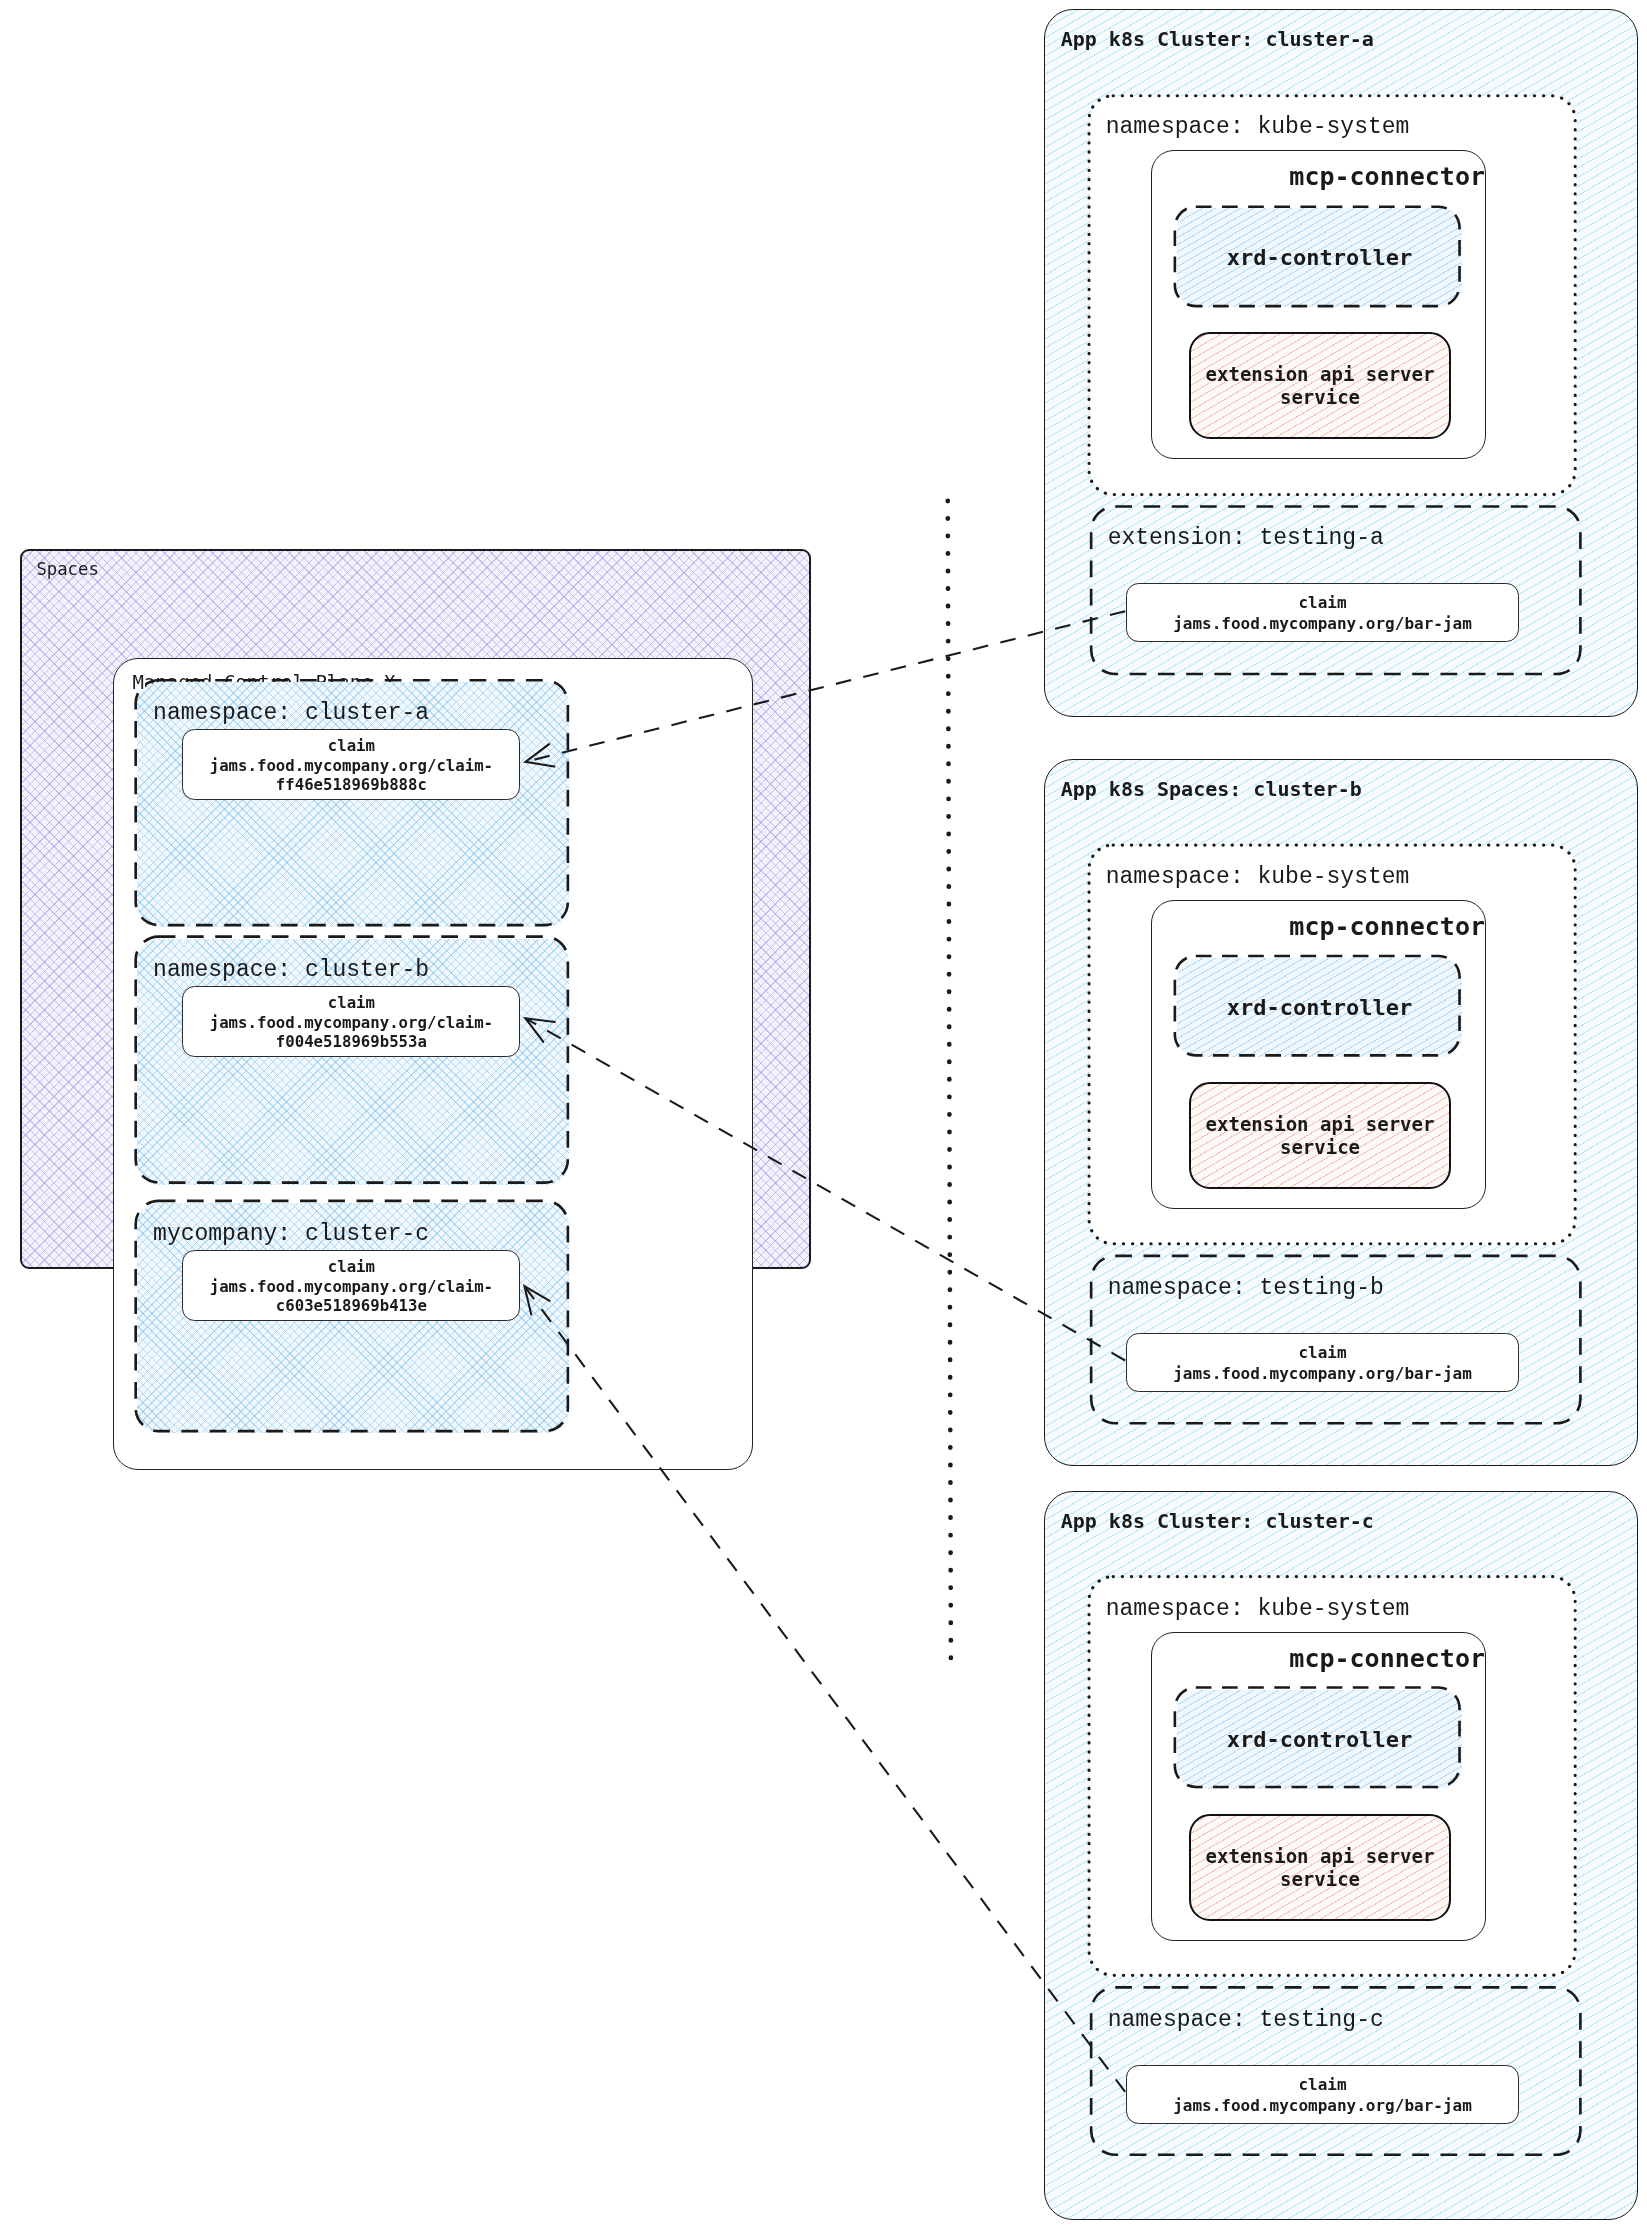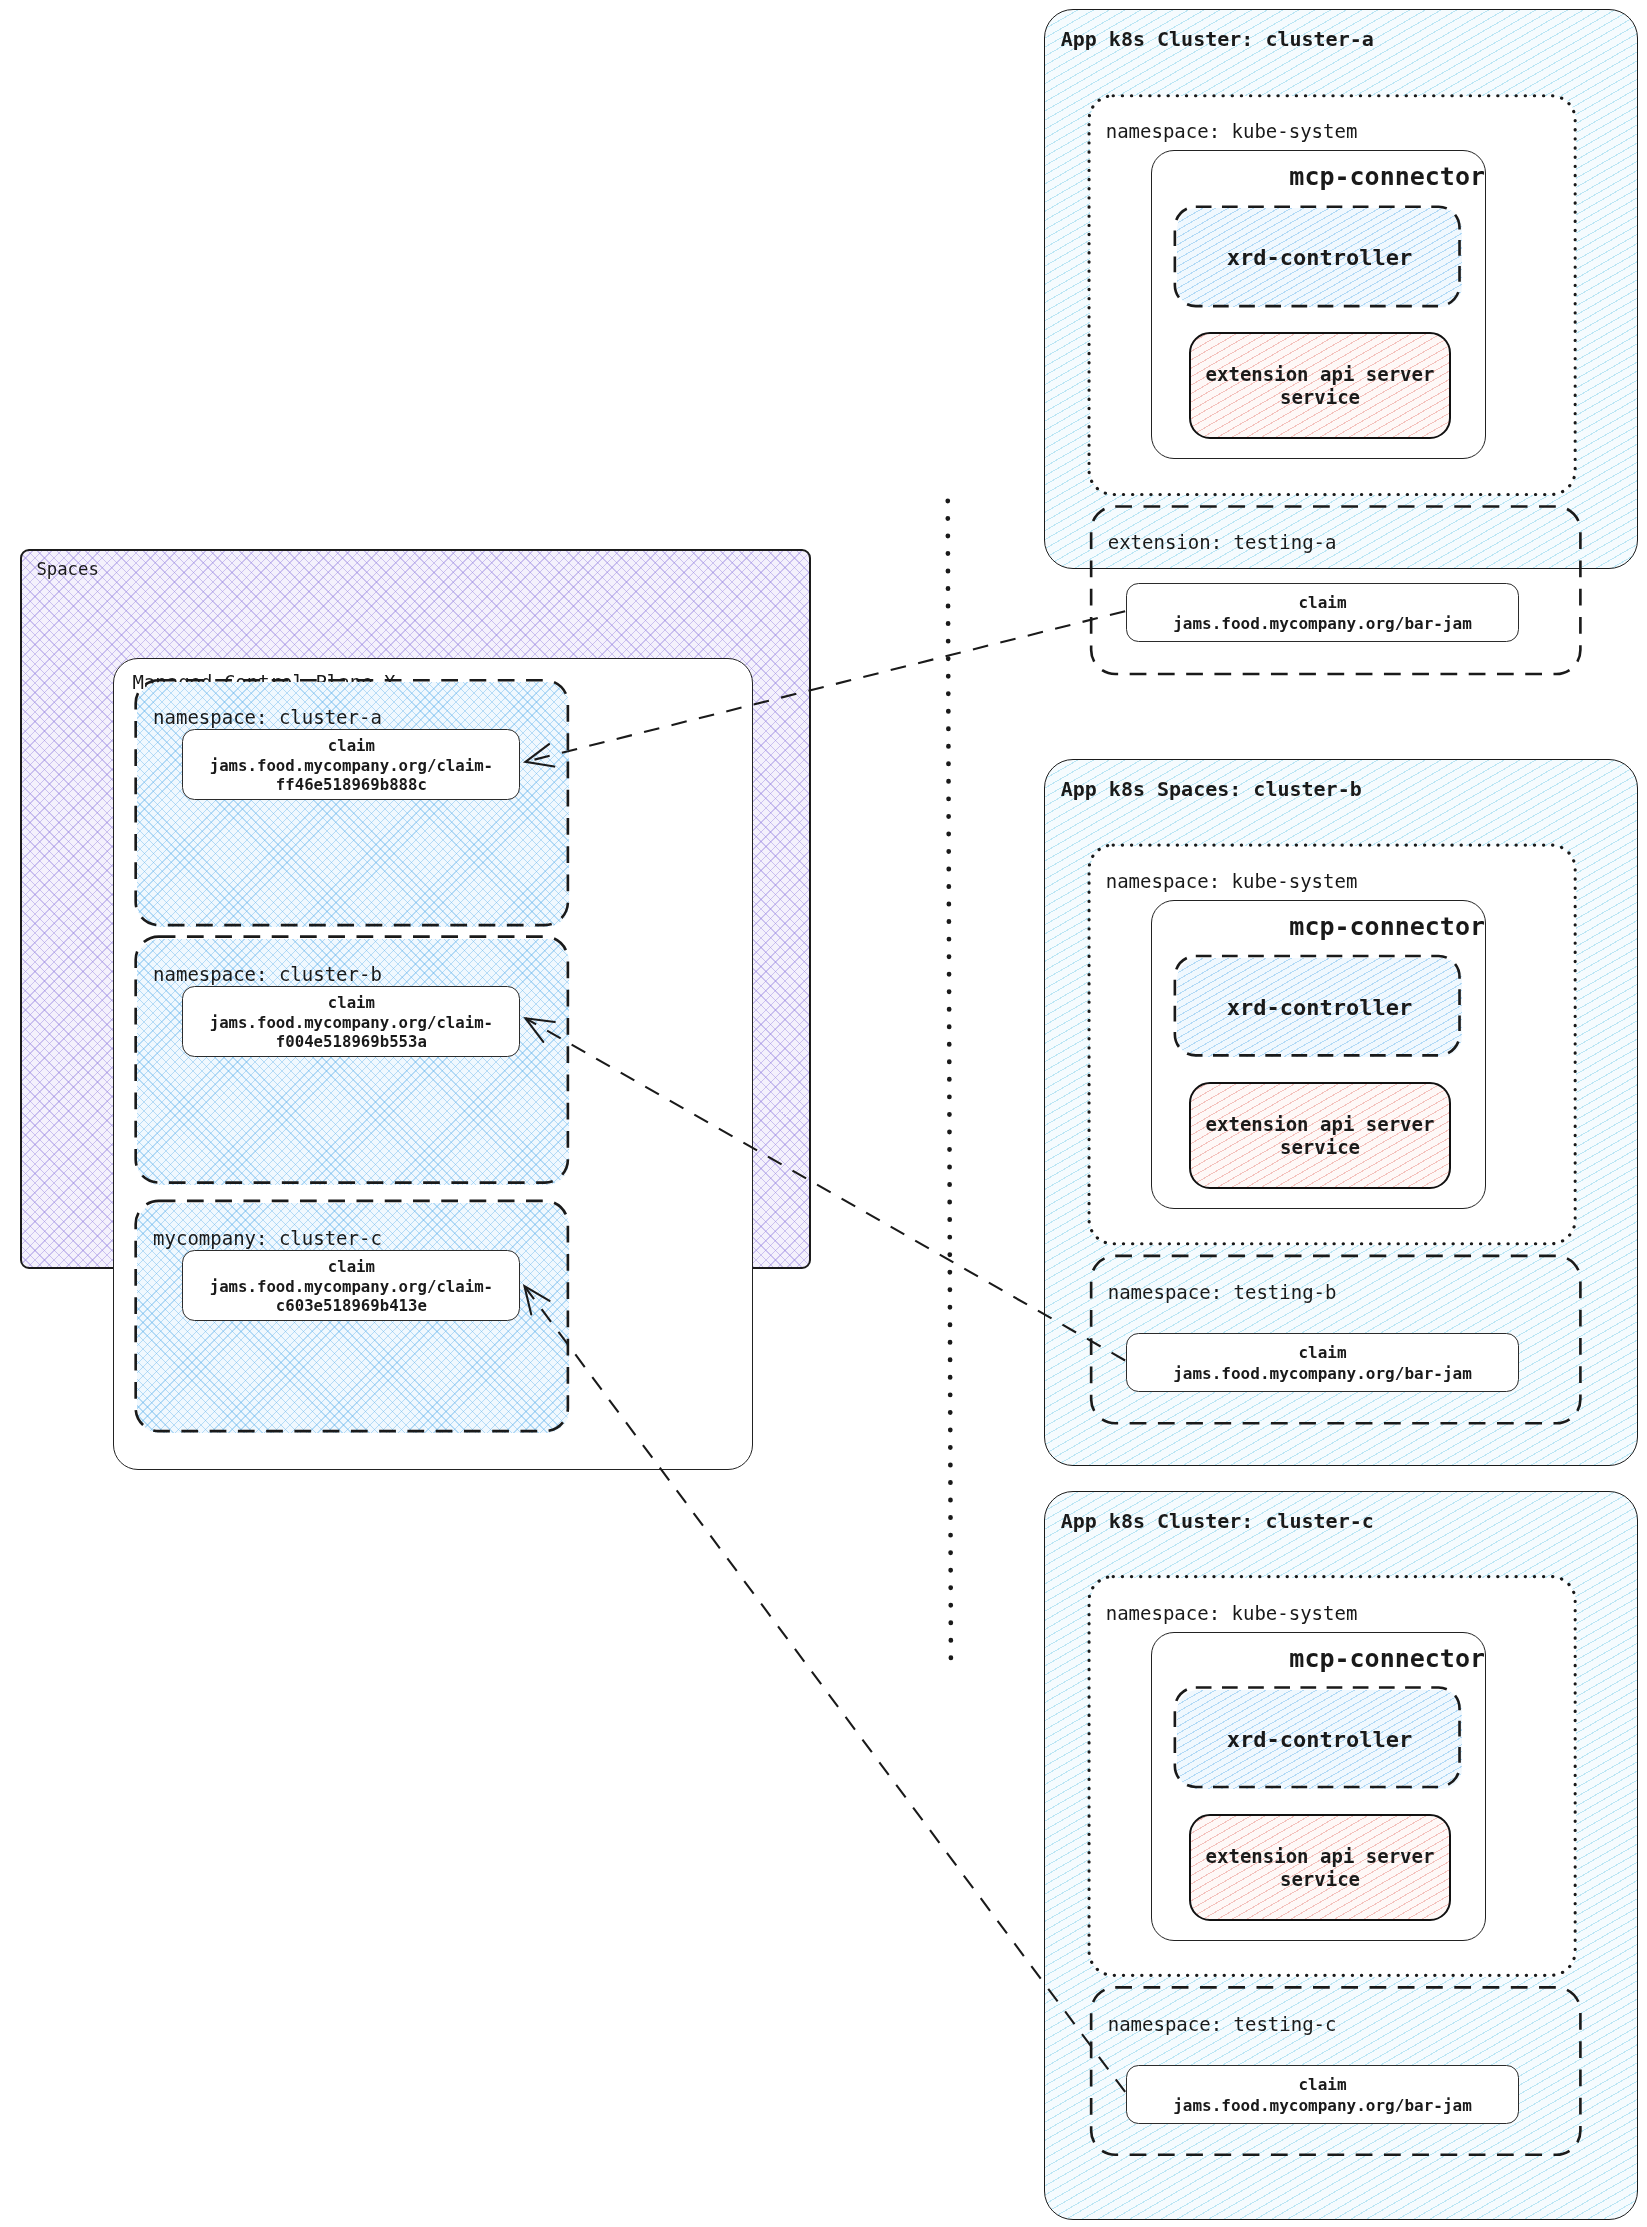--- a/index.html
+++ b/index.html
@@ -36,40 +36,40 @@
 
   
   .spaces-box{left:20.4px;top:549px;width:791px;height:720px;border:2.1px solid #1b1b1b;border-radius:9px;}
   .mcpx-box{left:111px;top:656px;width:640px;height:812px;background:#fff;border:1.6px solid #222;border-radius:25px;}
   .ns-left{left:136px;width:432px;border:none;border-radius:23px;}
   .ns-left.a{top:680px;height:245px;}
   .ns-left.b{top:937px;height:246px;}
   .ns-left.c{top:1201px;height:230px;}
 
   .cluster{left:1044px;width:594px;border:1.6px solid #1b1b1b;border-radius:29px;}
-  .cluster.ca{top:9.4px;height:560px;padding-left:16px;}
+  .cluster.ca{top:9.4px;height:708px;padding-left:16px;}
   .cluster.cb{top:759px;height:707px;}
   .cluster.cc{top:1491px;height:729px;}
 
   .kube-ns{left:45px;top:86px;width:486px;height:399px;background:#ffffff;border-radius:24px;}
   .mcp-conn{left:106px;top:141px;width:335px;height:309px;background:#ffffff;border:1.6px solid #222;border-radius:23px;}
   .xrd-box{left:25px;top:57px;width:285px;height:99px;border-radius:21px;border:none;}
   .ext-box{left:37px;top:181px;width:262px;height:107px;border:2.6px solid #111;border-radius:21px;
            display:flex;flex-direction:column;align-items:center;justify-content:center;}
   .testing-ns{left:47px;top:497px;width:489px;height:167px;border-radius:24px;border:none;}
 
   .claim{background:#ffffff;border:1.6px solid #2b2b2b;border-radius:12.6px;text-align:center;}
   .claim3{left:45px;top:47px;width:338px;height:71px;padding-top:6.3px;}
   .claim2{left:81px;top:573px;width:393px;height:59px;padding-top:7.9px;}
 
   
   .lbl{position:absolute;white-space:nowrap;}
   .t-spaces{left:14px;top:8.4px;font-size:17.3px;font-weight:500;}
   .t-mcpx{left:18px;top:11.5px;font-size:19px;font-weight:500;}
-  .t-ns{left:15.7px;top:24px;font-size:19px;font-weight:500;}
+  .t-ns{left:15.7px;top:18px;font-size:23px;font-weight:500;font-family:Liberation Mono, monospace;}
   .t-cluster{left:15.7px;top:16.7px;font-size:20px;font-weight:700;}
   .t-mcp{left:0;right:0;top:10.5px;text-align:right;font-size:25px;font-weight:700;}
   .t-xrd{position:absolute;left:0;right:0;top:0;bottom:0;display:flex;align-items:center;justify-content:center;
          font-size:22px;font-weight:600;}
   .t-ext{font-size:19px;font-weight:600;line-height:23px;}
   .cl{font-size:15.7px;font-weight:600;line-height:19.4px;}
   .cl2{font-size:16px;font-weight:600;line-height:21px;}
 
   svg.overlay{position:absolute;left:0;top:0;pointer-events:none;z-index:50;}
 </style>

